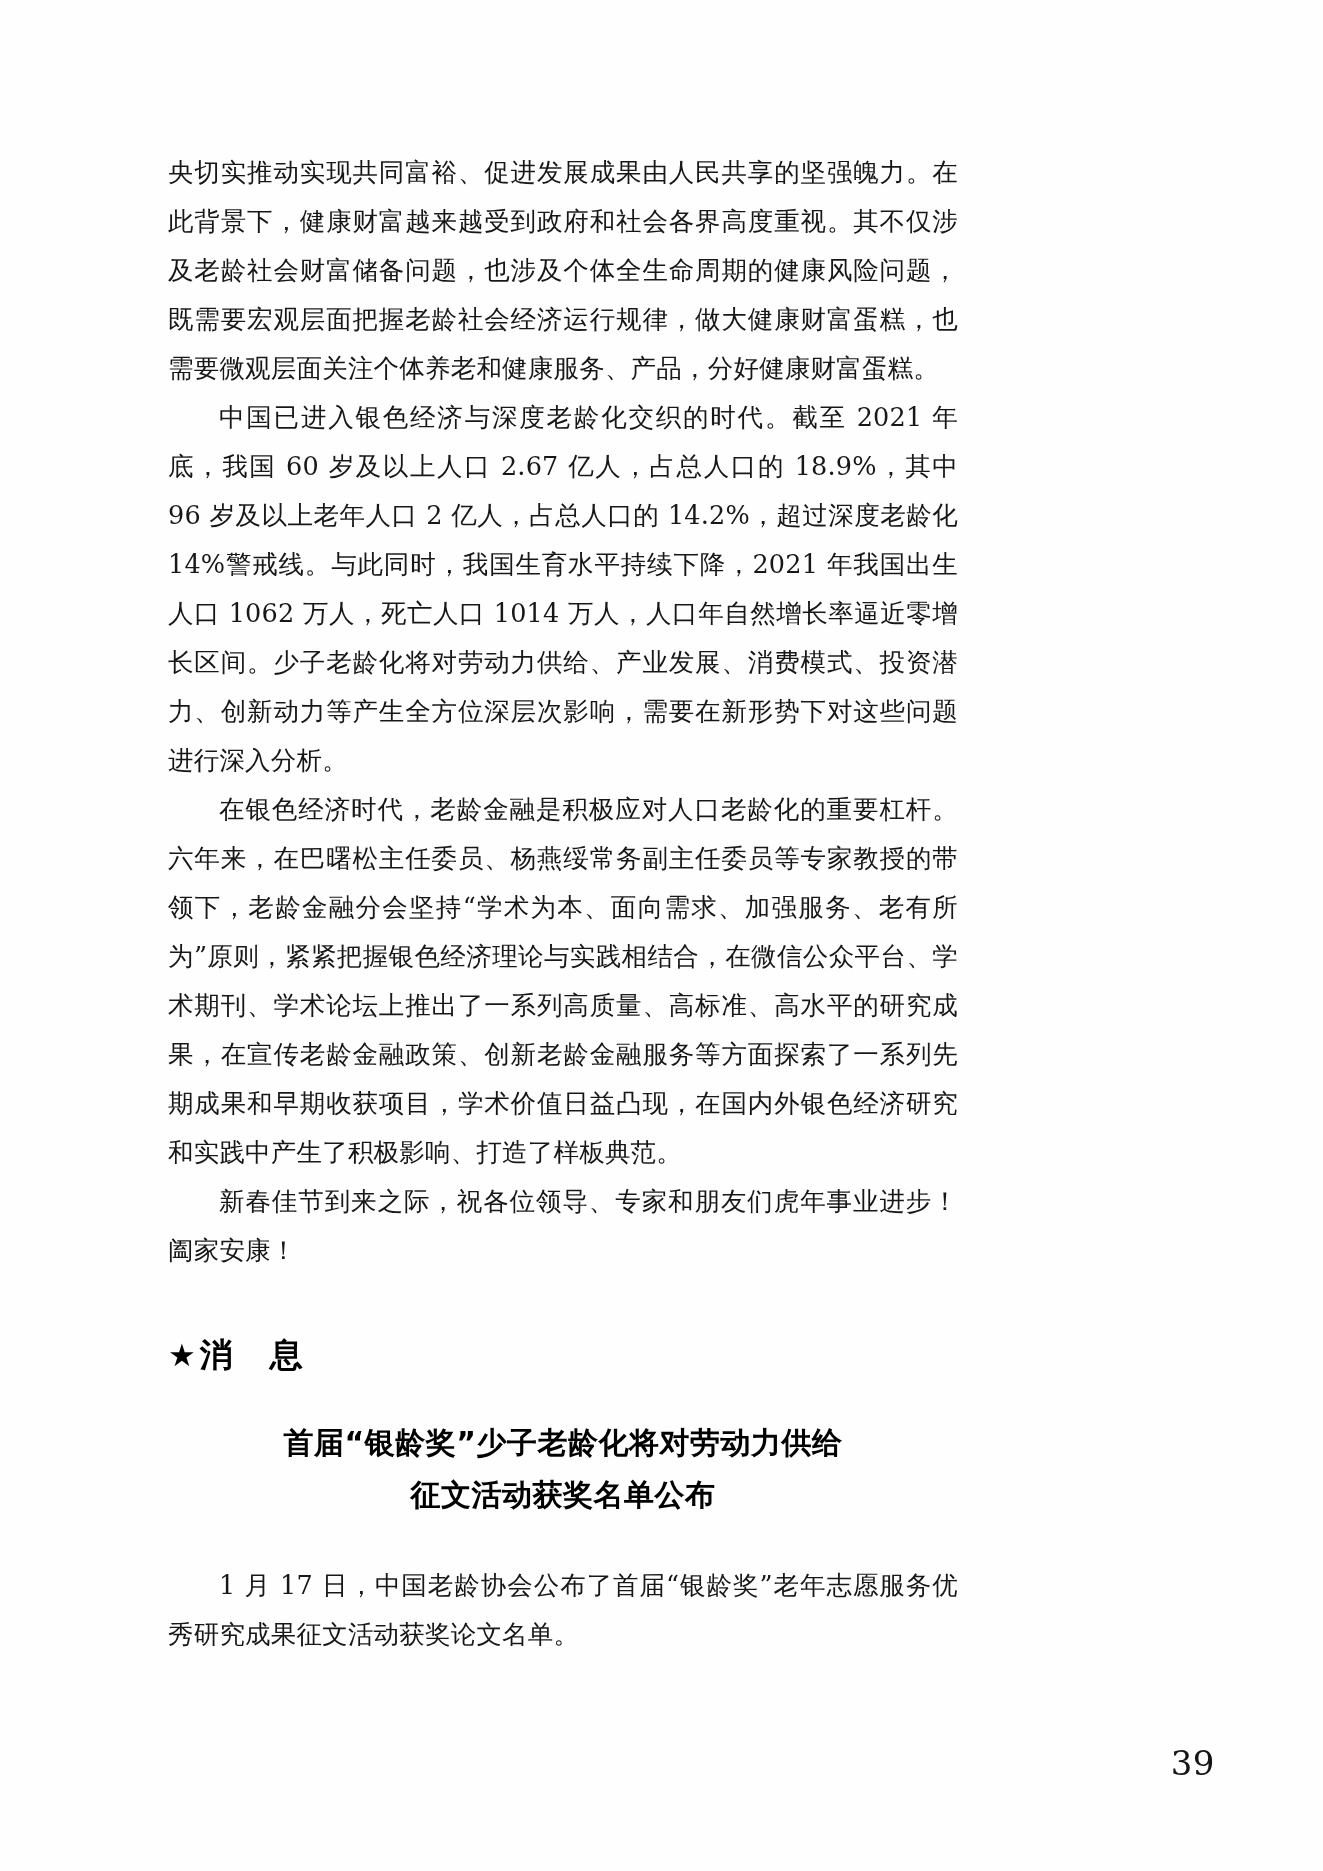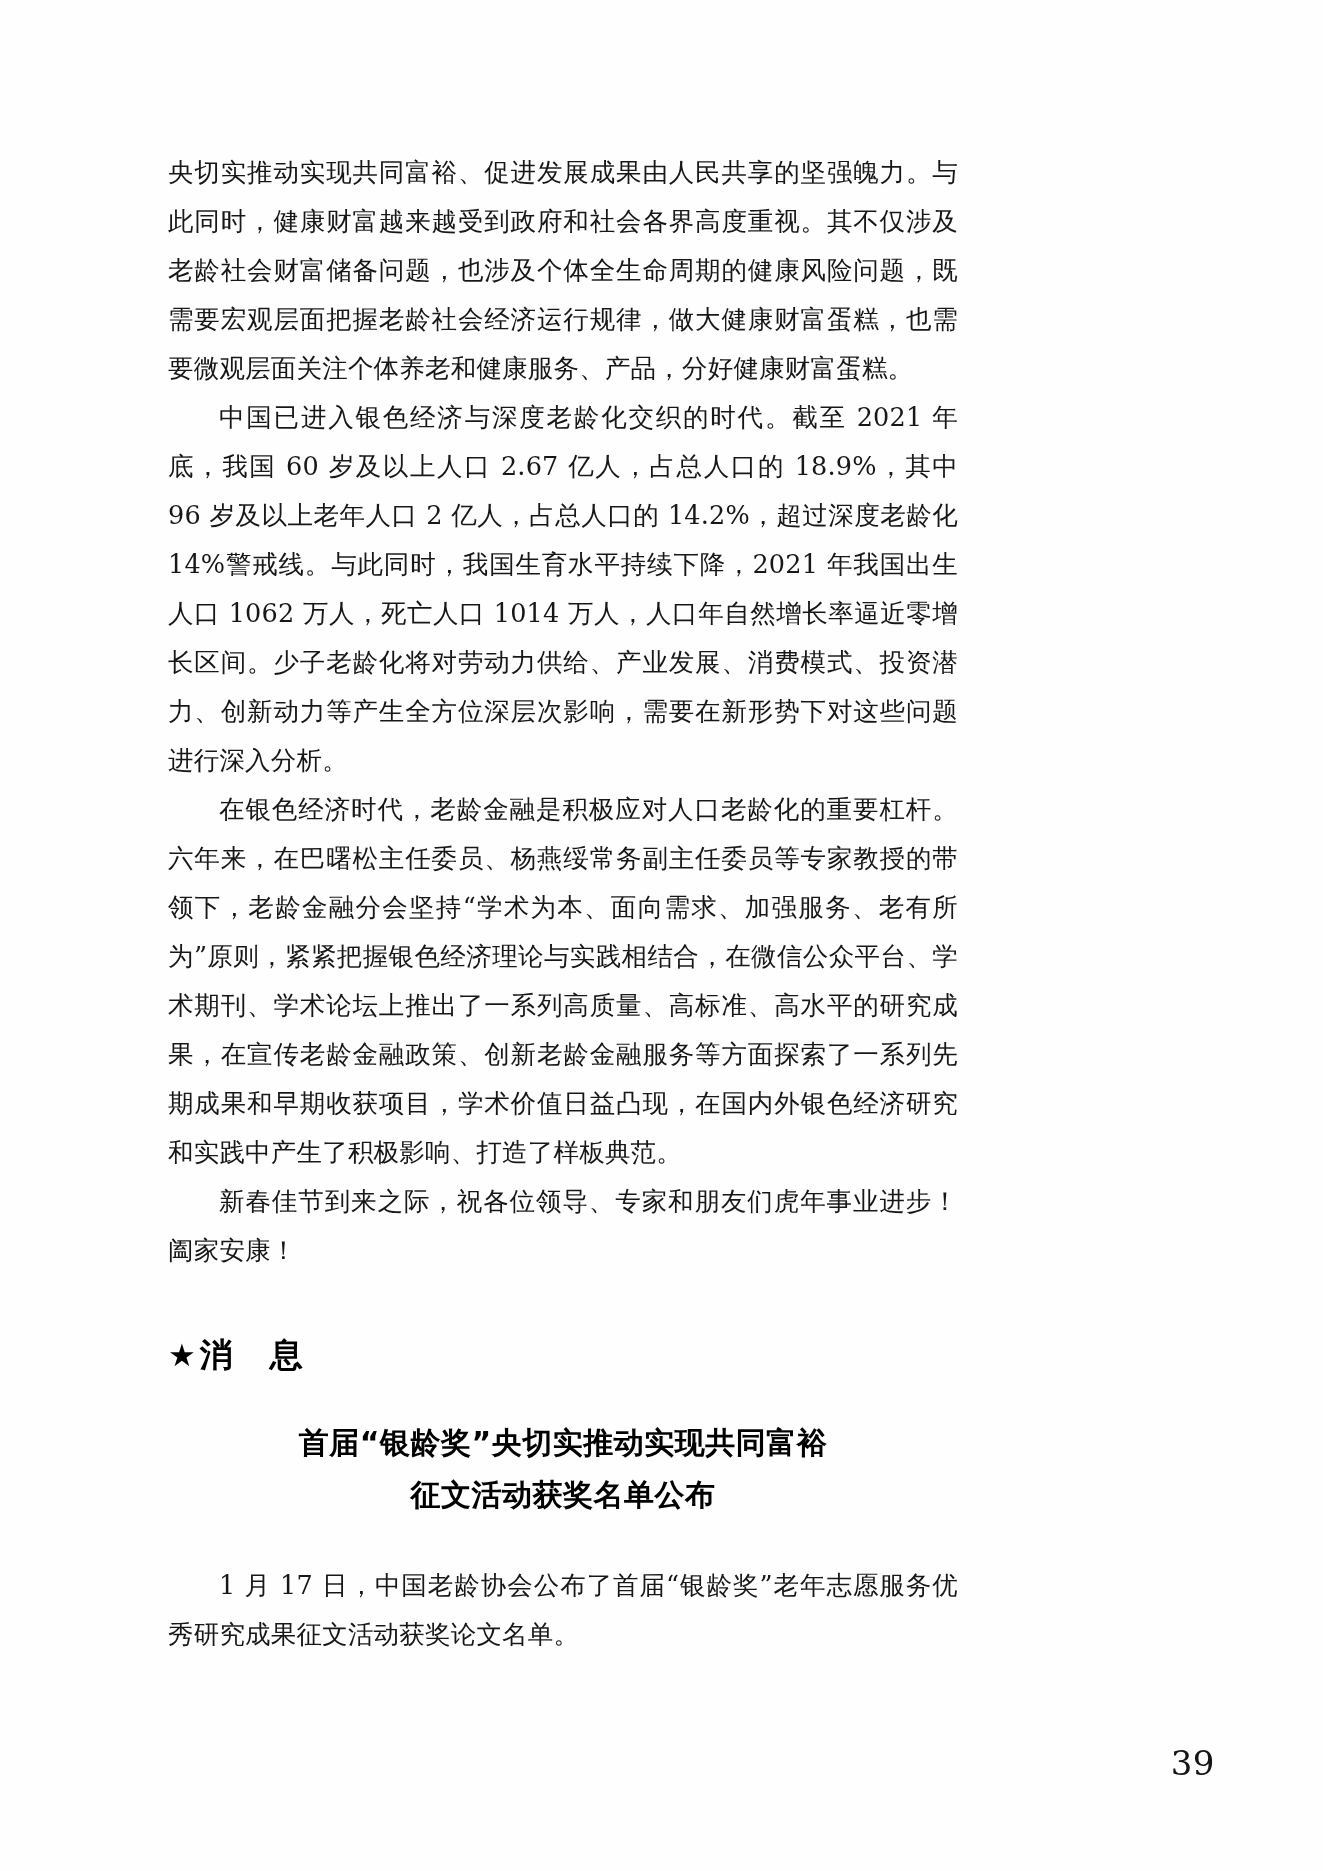--- a/index.html
+++ b/index.html
@@ -85,39 +85,39 @@
   .spacer-lg { height: 58px; }
   .spacer-md { height: 40px; }
 </style>
 </head>
 <body>
 
 <div class="page">
 
   <div class="content">
 
-    <p class="para">央切实推动实现共同富裕、促进发展成果由人民共享的坚强魄力。与此同时，健康财富越来越受到政府和社会各界高度重视。其不仅涉及老龄社会财富储备问题，也涉及个体全生命周期的健康风险问题，既需要宏观层面把握老龄社会经济运行规律，做大健康财富蛋糕，也需要微观层面关注个体养老和健康服务、产品，分好健康财富蛋糕。</p>
+    <p class="para">央切实推动实现共同富裕、促进发展成果由人民共享的坚强魄力。在此背景下，健康财富越来越受到政府和社会各界高度重视。其不仅涉及老龄社会财富储备问题，也涉及个体全生命周期的健康风险问题，既需要宏观层面把握老龄社会经济运行规律，做大健康财富蛋糕，也需要微观层面关注个体养老和健康服务、产品，分好健康财富蛋糕。</p>
 
     <p class="para indent">中国已进入银色经济与深度老龄化交织的时代。截至 2021 年底，我国 60 岁及以上人口 2.67 亿人，占总人口的 18.9%，其中 96 岁及以上老年人口 2 亿人，占总人口的 14.2%，超过深度老龄化 14%警戒线。与此同时，我国生育水平持续下降，2021 年我国出生人口 1062 万人，死亡人口 1014 万人，人口年自然增长率逼近零增长区间。少子老龄化将对劳动力供给、产业发展、消费模式、投资潜力、创新动力等产生全方位深层次影响，需要在新形势下对这些问题进行深入分析。</p>
 
     <p class="para indent">在银色经济时代，老龄金融是积极应对人口老龄化的重要杠杆。六年来，在巴曙松主任委员、杨燕绥常务副主任委员等专家教授的带领下，老龄金融分会坚持“学术为本、面向需求、加强服务、老有所为”原则，紧紧把握银色经济理论与实践相结合，在微信公众平台、学术期刊、学术论坛上推出了一系列高质量、高标准、高水平的研究成果，在宣传老龄金融政策、创新老龄金融服务等方面探索了一系列先期成果和早期收获项目，学术价值日益凸现，在国内外银色经济研究和实践中产生了积极影响、打造了样板典范。</p>
 
 
     <p class="para indent">新春佳节到来之际，祝各位领导、专家和朋友们虎年事业进步！阖家安康！</p>
 
     <div class="spacer-lg"></div>
 
     <div class="section-heading">
       <span class="star">★</span><span>消　息</span>
     </div>
 
     <div class="spacer-md"></div>
 
     <div class="article-title">
-      <span class="line">首届“银龄奖”央切实推动实现共同富裕</span>
+      <span class="line">首届“银龄奖”少子老龄化将对劳动力供给</span>
       <span class="line">征文活动获奖名单公布</span>
     </div>
 
     <div class="spacer-md"></div>
 
     <p class="para indent">1 月 17 日，中国老龄协会公布了首届“银龄奖”老年志愿服务优秀研究成果征文活动获奖论文名单。</p>
 
   </div>
 
   <div class="page-number">39</div>

